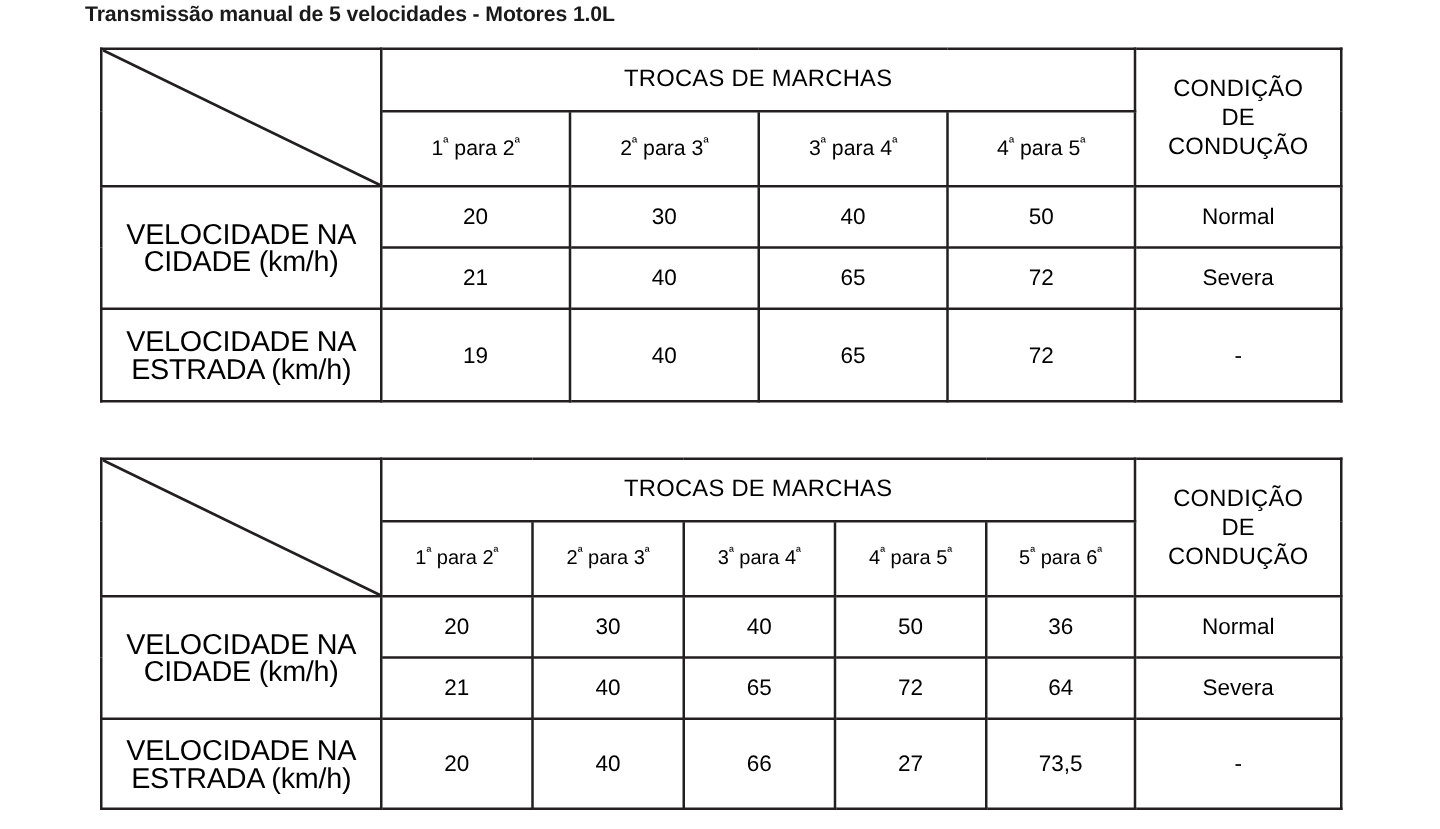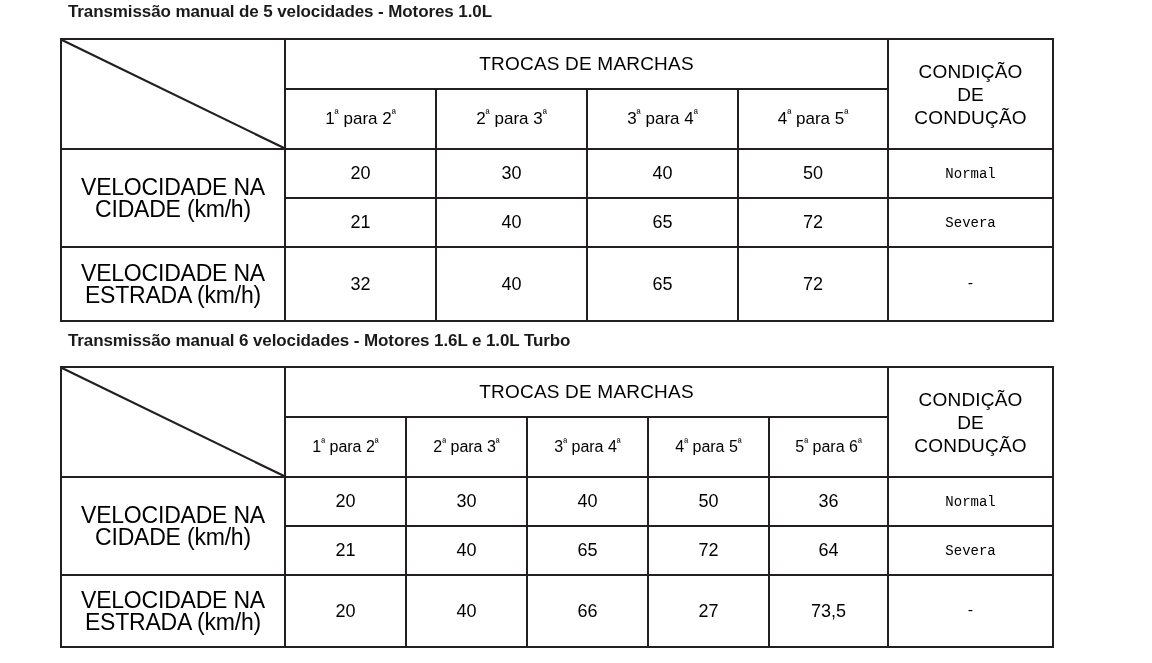--- a/index.html
+++ b/index.html
@@ -32,21 +32,21 @@
     line-height: 20px;
     color: #1a1a1a;
     white-space: nowrap;
     letter-spacing: -0.1px;
   }
   #title-1 { top: 2px; }
   #title-2 { top: 331px; }
 
   .spec-table {
     position: absolute;
-    left: 60px;
+    left: 80px;
     width: 992px;
     border-collapse: collapse;
     table-layout: fixed;
   }
   #table-1 { top: 38px; }
   #table-2 { top: 366px; }
 
   .spec-table td,
   .spec-table th {
     border: 2px solid #231f20;
@@ -103,22 +103,21 @@
     line-height: 22px;
     letter-spacing: -0.2px;
   }
 
   .value-cell {
     font-size: 18px;
     margin-top: 32px;
   }
 
   .cond-cell {
-    font-size: 14px;
-    font-family: Liberation Mono, monospace;
+    font-size: 18px;
   }
 
   .r-city-1 { height: 49px; }
   .r-city-2 { height: 49px; }
   .r-road   { height: 74px; }
 
   .t2 .r-city-1 { height: 49px; }
   .t2 .r-city-2 { height: 49px; }
   .t2 .r-road   { height: 72px; }
 
@@ -178,30 +177,29 @@
         <td class="value-cell">40</td>
         <td class="value-cell">65</td>
         <td class="value-cell">72</td>
         <td class="cond-cell">Severa</td>
       </tr>
       <tr class="r-road">
         <td class="row-label">
           <div>VELOCIDADE NA</div>
           <div>ESTRADA (km/h)</div>
         </td>
-        <td class="value-cell">32</td>
+        <td class="value-cell">19</td>
         <td class="value-cell">40</td>
         <td class="value-cell">65</td>
         <td class="value-cell">72</td>
         <td class="cond-cell">-</td>
       </tr>
     </tbody>
   </table>
 
-  <div class="section-title" id="title-2">Transmissão manual 6 velocidades - Motores 1.6L e 1.0L Turbo</div>
 
   <table class="spec-table t2" id="table-2">
     <colgroup>
       <col style="width:224px">
       <col style="width:121px">
       <col style="width:121px">
       <col style="width:121px">
       <col style="width:121px">
       <col style="width:119px">
       <col style="width:165px">

